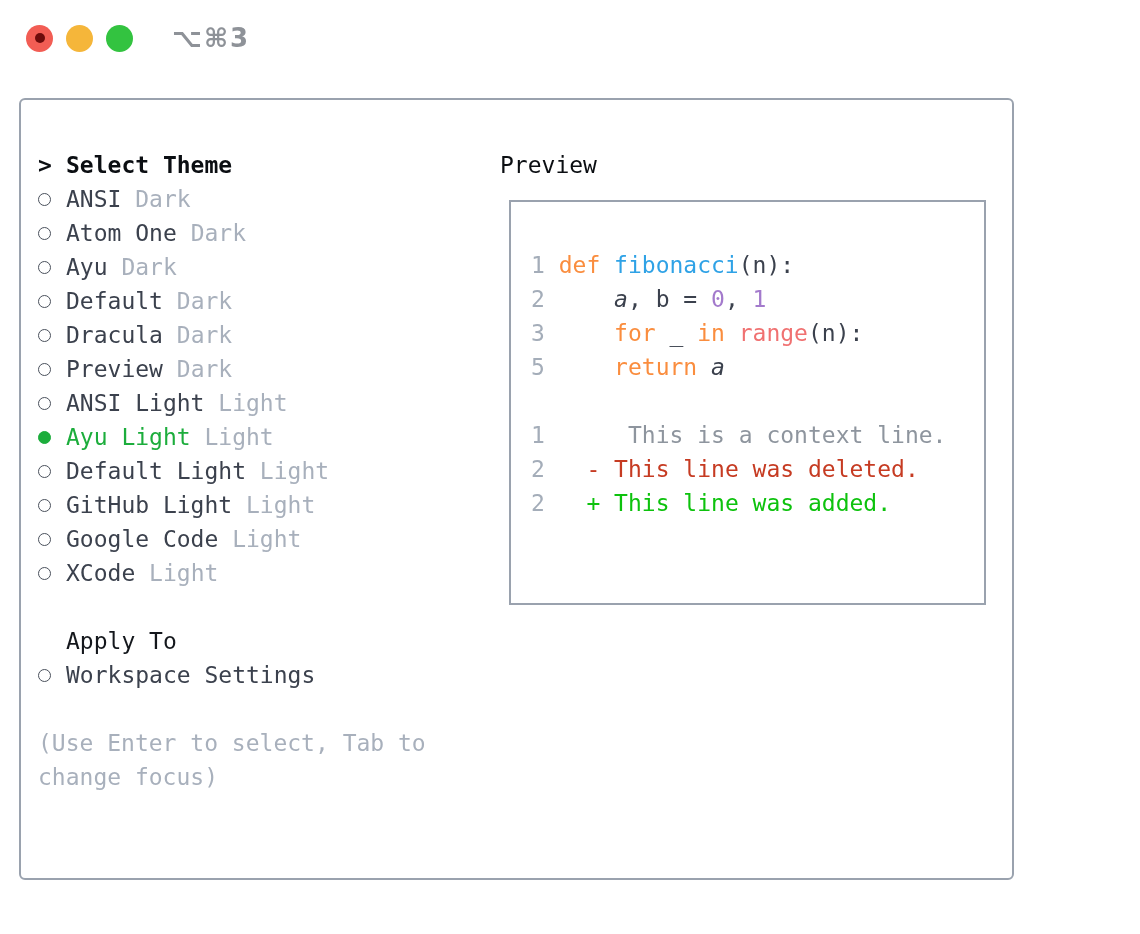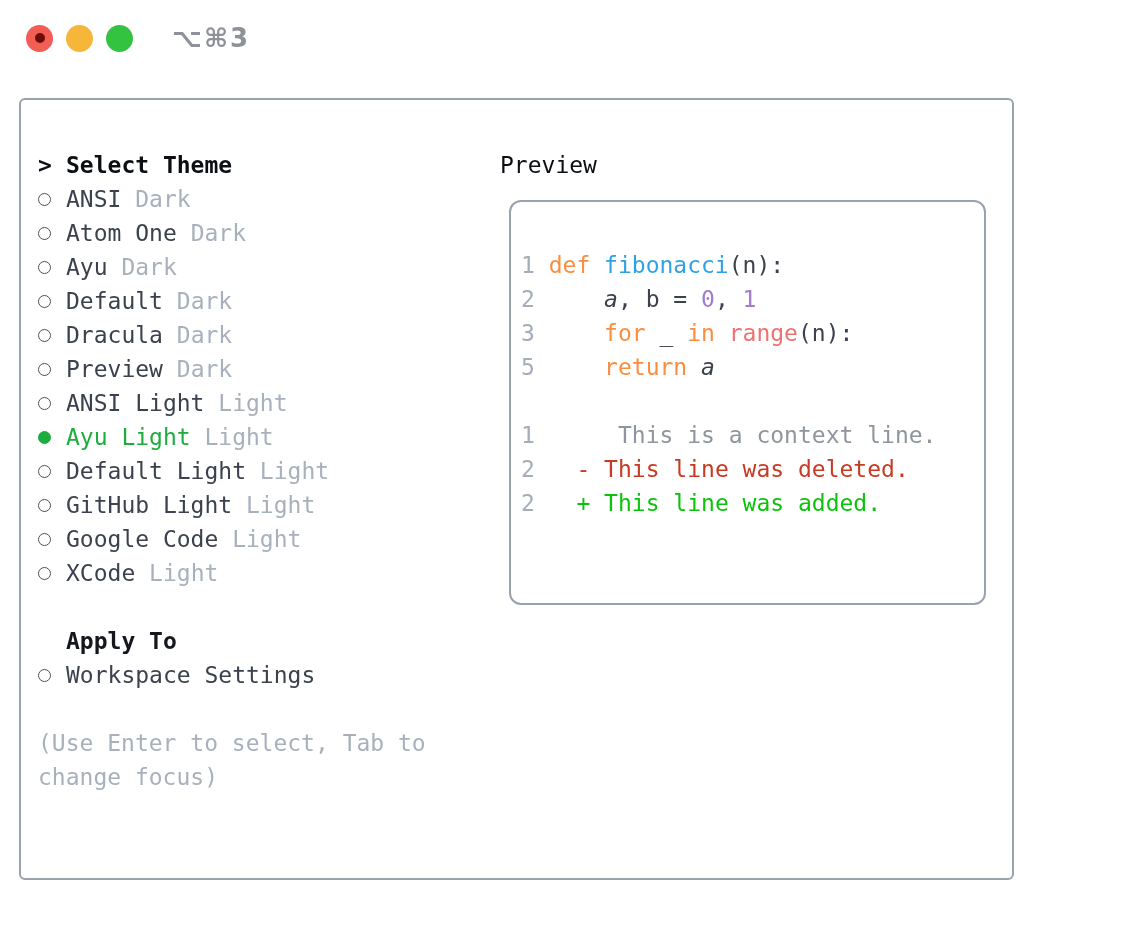--- a/index.html
+++ b/index.html
@@ -22,30 +22,30 @@
   .left-col{position:absolute;left:17px;top:48px;font-size:23px;line-height:34px;}
   .row{display:flex;align-items:center;height:34px;white-space:pre;}
   .marker{width:28px;display:flex;align-items:center;flex:0 0 28px;}
   .radio{width:13px;height:13px;box-sizing:border-box;border:1.5px solid #4A515C;border-radius:50%;}
   .radio.sel{background:var(--c-select-green);border-color:var(--c-select-green);}
   .gt{font-weight:bold;color:var(--c-heading);}
   .hdr{font-weight:bold;color:var(--c-heading);}
   .t-name{color:var(--c-text);text-align:right;}
   .t-name.sel{color:var(--c-select-green);}
   .t-var{color:var(--c-muted);}
-  .apply-label{color:#14171C;margin-left:28px;font-weight:bold;}
+  .apply-label{color:#14171C;margin-left:28px;}
   .spacer{height:34px;}
   .hint{color:var(--c-muted);}
   .hint div{height:34px;line-height:34px;white-space:pre;}
 
   
   .preview-label{position:absolute;left:479px;top:48px;height:34px;line-height:34px;
                  font-size:23px;font-weight:normal;color:var(--c-heading);}
   .preview-box{position:absolute;left:488px;top:100px;width:477px;height:405px;box-sizing:border-box;
-               border:2px solid var(--c-border);border-radius:12px;padding:46px 10px;}
+               border:2px solid var(--c-border);border-radius:0;padding:46px 20px;}
   .code-line{height:34px;line-height:34px;font-size:23px;white-space:pre;}
   .sg-num{color:var(--c-linenum);}
   .sg-kw{color:var(--c-orange);}
   .sg-fn{color:var(--c-blue);}
   .sg-pl{color:var(--c-text);}
   .sg-lit{color:var(--c-purple);}
   .sg-call{color:var(--c-coral);}
   .sg-var{color:var(--c-text);font-style:italic;}
   .sg-ctx{color:var(--c-context);margin-top:24px;}
   .sg-del{color:var(--c-diff-red);}

